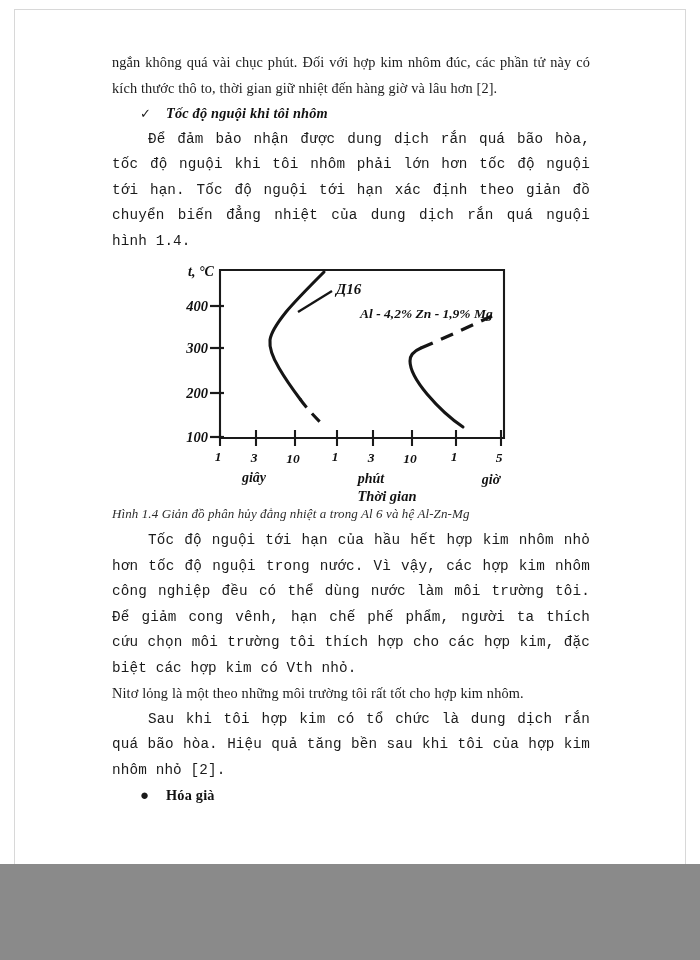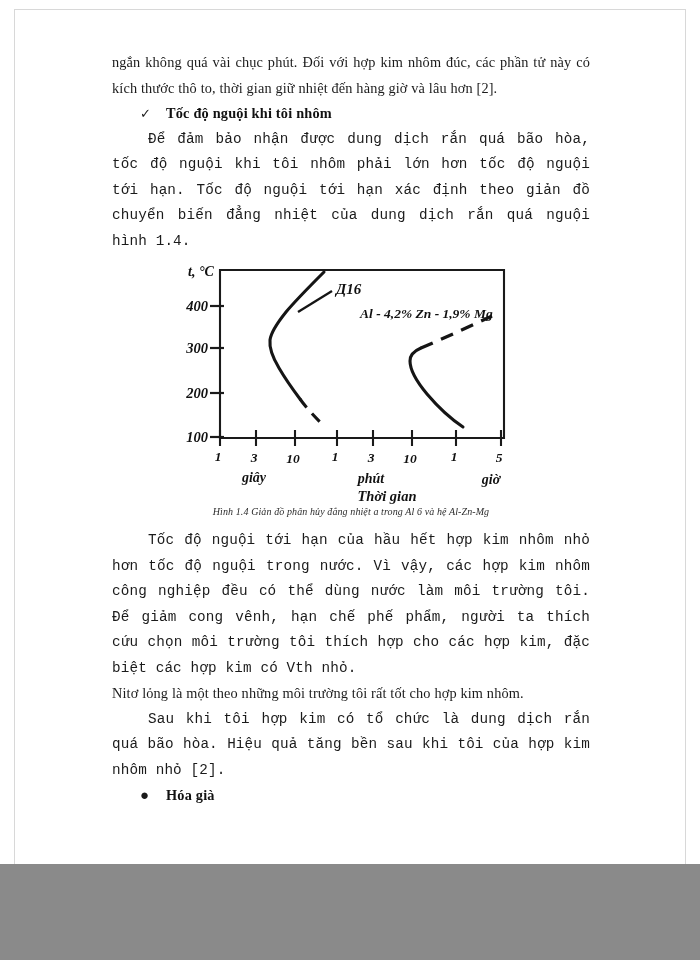--- a/index.html
+++ b/index.html
@@ -69,20 +69,21 @@
     width: 26px;
     flex: 0 0 26px;
     font-size: 13px;
     color: #1b1b1b;
     line-height: 25.5px;
   }
   .marker.tick { font-size: 13px; }
   .marker.dot { font-size: 15px; }
   .heading-txt {
     font-weight: bold;
+    font-style: italic;
     font-size: 14.3px;
     line-height: 25.5px;
     color: #111;
     letter-spacing: 0.2px;
   }
   .heading-txt.upright { font-style: normal; }
 
   
   .figure-wrap {
     position: relative;
@@ -95,23 +96,22 @@
     left: 62px;
     top: 0px;
     width: 350px;
     height: 245px;
   }
   .fig-caption {
     position: absolute;
     left: 0;
     top: 246px;
     width: 478px;
-    text-align: center;
     font-style: italic;
-    font-size: 10px;
+    font-size: 13px;
     color: #2b2b2b;
     letter-spacing: 0.1px;
   }
 
   
   .folio {
     position: absolute;
     left: 0;
     top: 897px;
     width: 700px;

